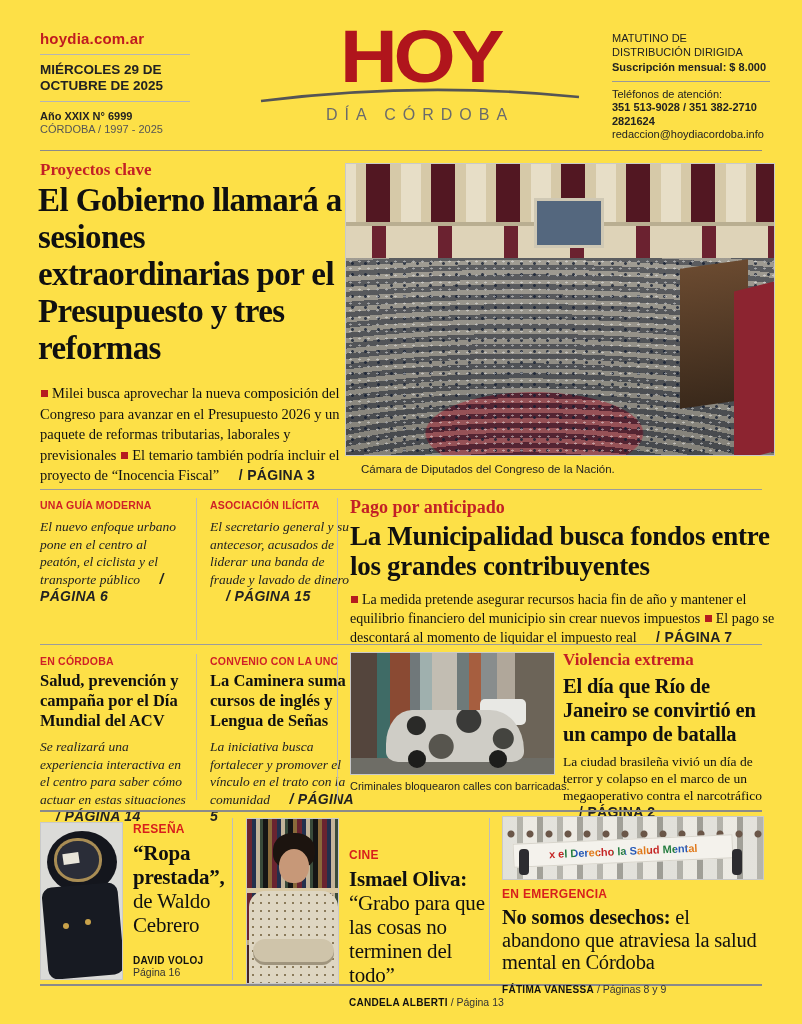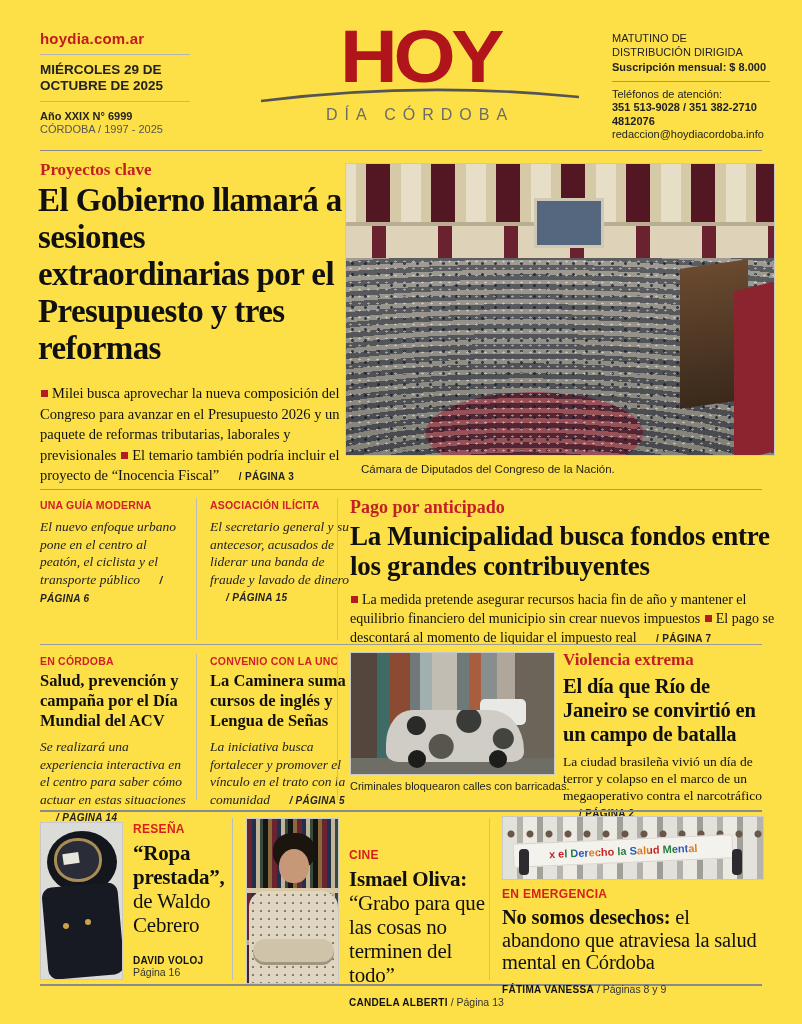--- a/index.html
+++ b/index.html
@@ -25,21 +25,21 @@
   #mh-right{left:612px;top:32px;width:168px;font-size:11px;line-height:13.5px;color:#222;}
   .mh-sub{font-weight:bold;margin-top:2px;}
   .mh-rrule{border-top:1px solid #999;margin:6px 0 6px;width:158px;}
   .mh-ph{font-weight:bold;}
 
   
   .k-serif{font-family:"Liberation Serif",serif;font-weight:bold;color:#c32026;font-size:17px;}
   .k-sans{color:#cf2127;font-weight:bold;font-size:10.5px;letter-spacing:.2px;}
   .k-bottom{color:#d81f1c;font-weight:bold;font-size:12px;letter-spacing:.3px;}
   .sq{display:inline-block;width:7px;height:7px;background:#b51c1f;margin:0 4px 1px 1px;}
-  .pref{font-weight:bold;font-size:10px;letter-spacing:.3px;font-family:"Liberation Sans",sans-serif;color:#222;padding-left:16px;}
+  .pref{font-weight:bold;font-size:14px;letter-spacing:.3px;font-family:"Liberation Sans",sans-serif;color:#222;padding-left:16px;}
   .caption{font-size:11.5px;color:#222;}
 
   #lead-kicker{left:40px;top:160px;}
   #lead-headline{left:38px;top:182px;width:304px;font-size:33px;line-height:37px;font-weight:bold;
                  color:#101010;letter-spacing:-.6px;}
   #lead-deck{left:40px;top:383px;width:302px;font-size:14.5px;line-height:20.5px;color:#111;}
 
   .card-s .h-small{font-family:"Liberation Serif",serif;font-weight:bold;font-size:16.5px;line-height:20px;color:#101010;margin-top:4px;}
   .card-s .d-italic{font-family:"Liberation Serif",serif;font-style:italic;font-size:13.5px;line-height:17.5px;color:#222;margin-top:7px;}
   #card-guia{left:40px;top:499px;width:150px;}
@@ -163,21 +163,21 @@
     <div class="logo-sub">DÍA CÓRDOBA</div>
   </div>
 
   <div class="abs" id="mh-right">
     <div>MATUTINO DE</div>
     <div>DISTRIBUCIÓN DIRIGIDA</div>
     <div class="mh-sub">Suscripción mensual: $ 8.000</div>
     <div class="mh-rrule"></div>
     <div>Teléfonos de atención:</div>
     <div class="mh-ph">351 513-9028 / 351 382-2710</div>
-    <div class="mh-ph">4812076</div>
+    <div class="mh-ph">2821624</div>
     <div>redaccion@hoydiacordoba.info</div>
   </div>
 
   <div class="hrule" style="left:40px;top:150px;width:722px;border-top:1.5px solid #8a8a8a;"></div>
 
   <div class="abs serif k-serif" id="lead-kicker">Proyectos clave</div>
   <div class="abs serif" id="lead-headline">El Gobierno llamará a sesiones extraordinarias por el Presupuesto y tres reformas</div>
   <div class="abs serif" id="lead-deck"><span class="sq"></span><span>Milei busca aprovechar la nueva composición del Congreso para avanzar en el Presupuesto 2026 y un paquete de reformas tributarias, laborales y previsionales</span> <span class="sq"></span><span>El temario también podría incluir el proyecto de “Inocencia Fiscal”</span> <span class="pref">/ PÁGINA 3</span></div>
 
   <div class="ph" id="ph-congress">

